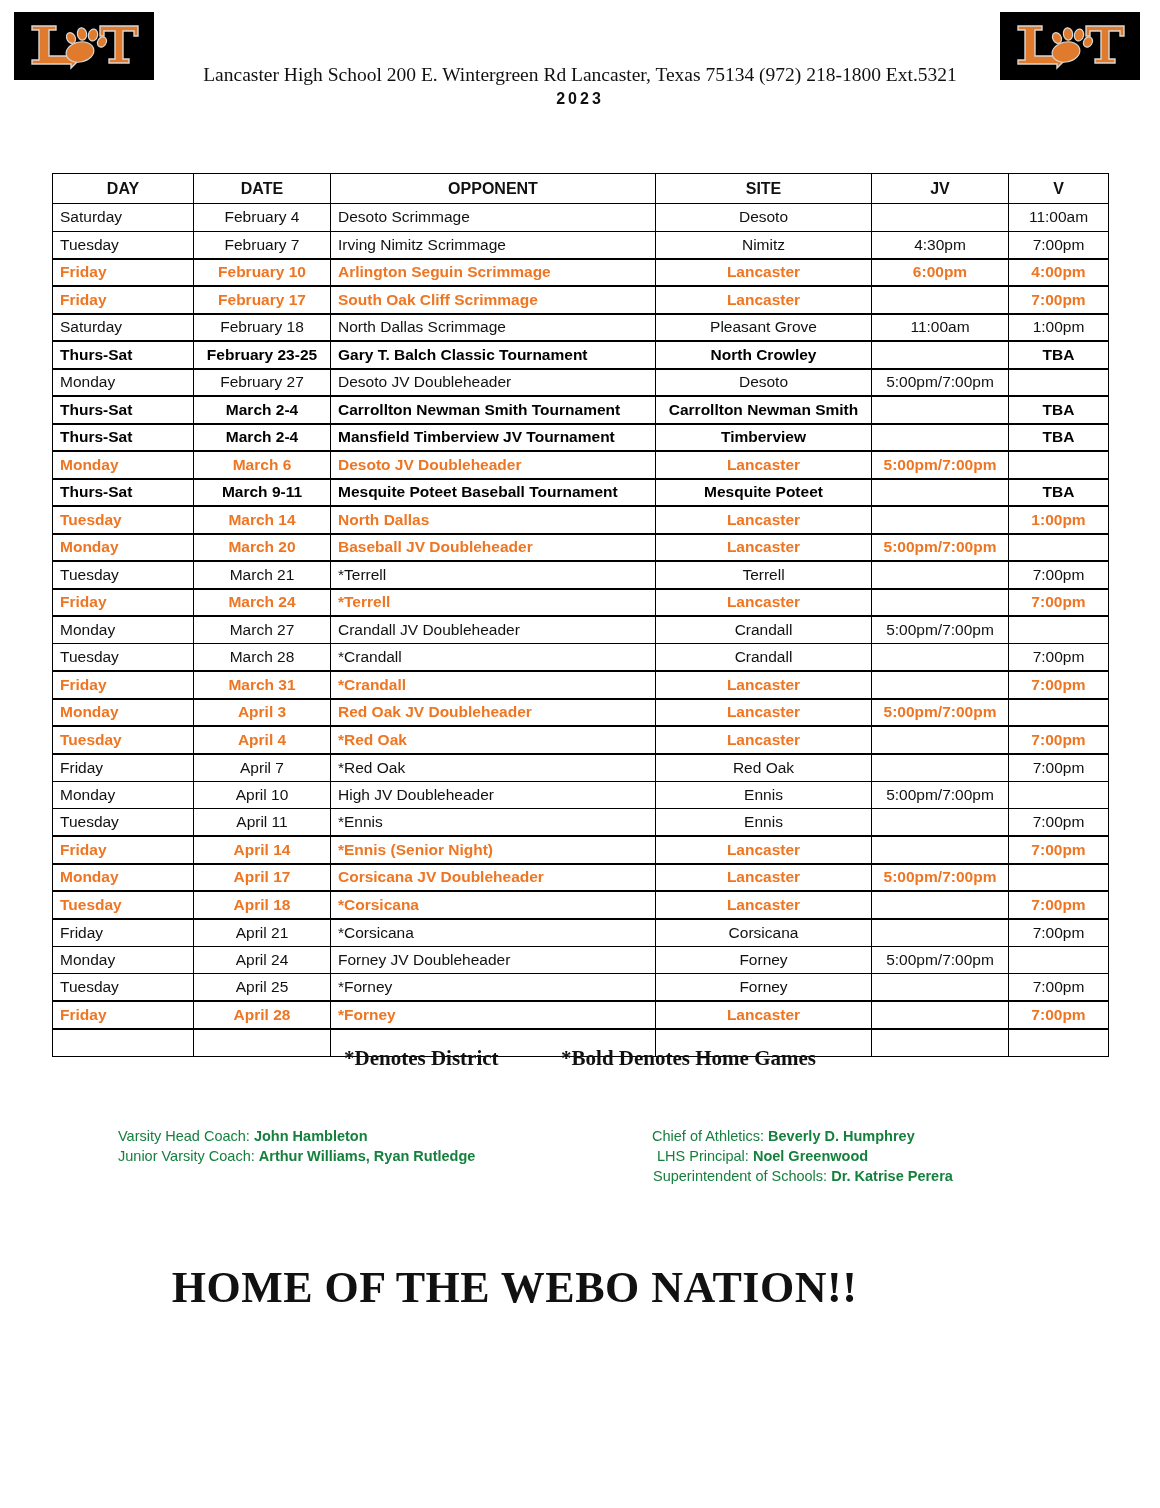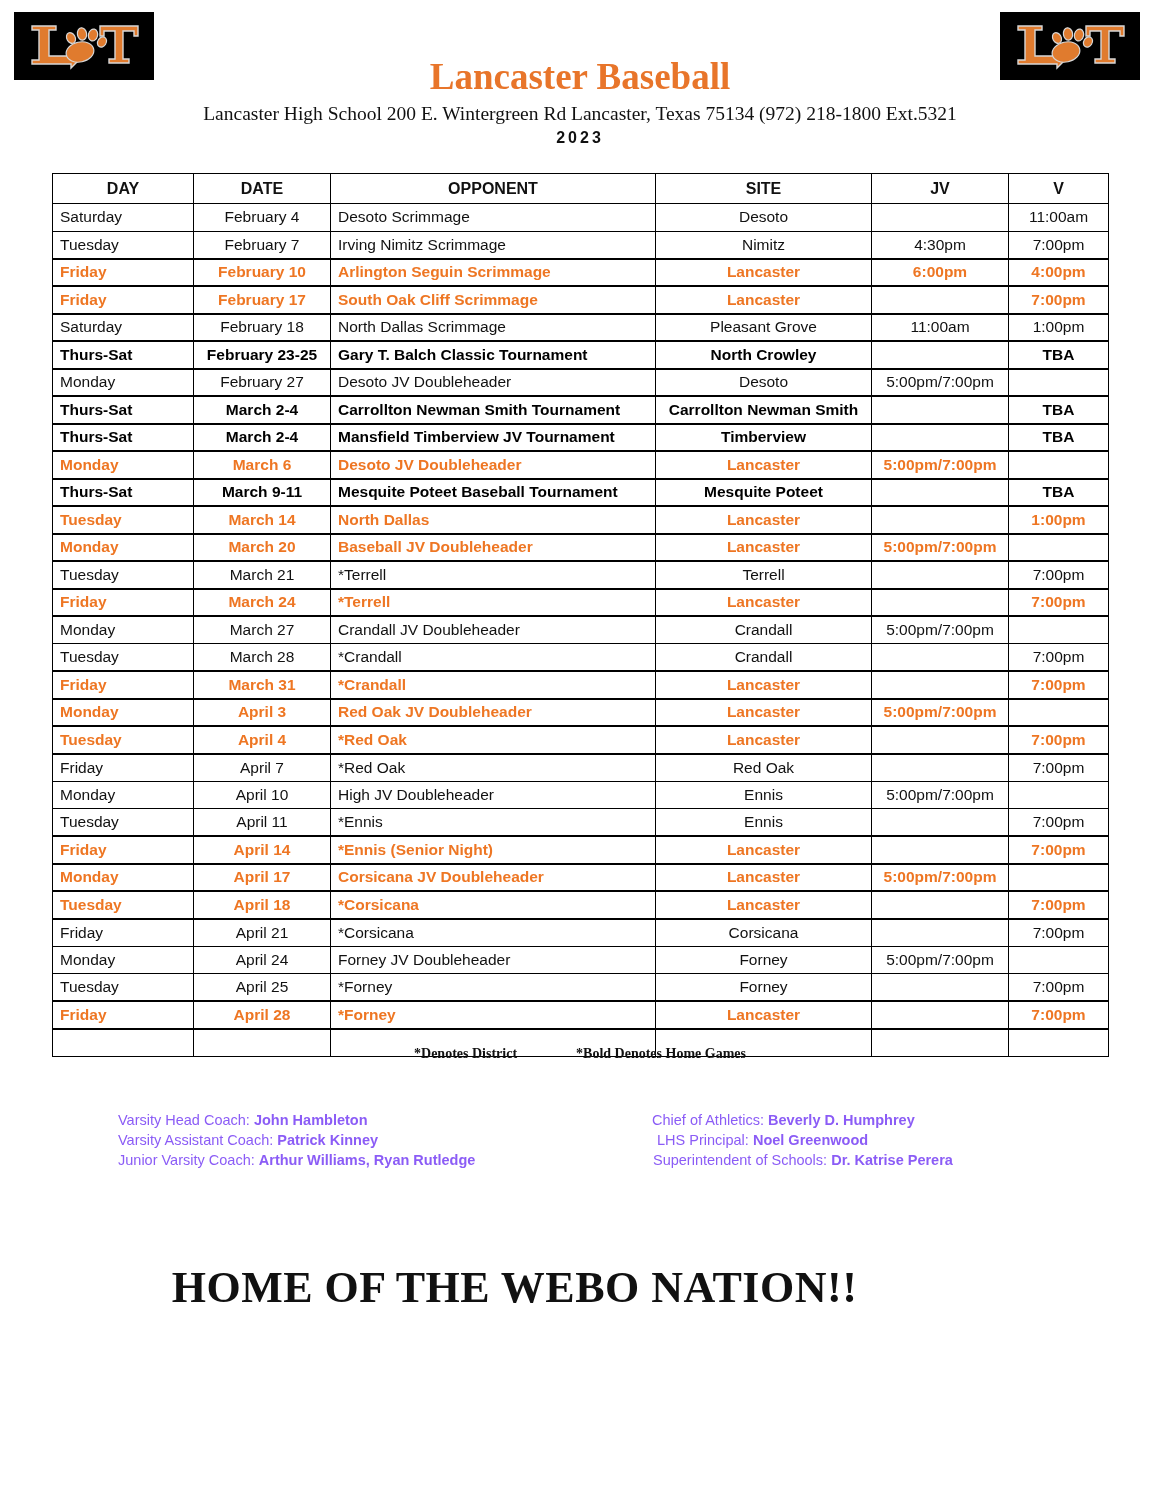--- a/index.html
+++ b/index.html
@@ -92,28 +92,28 @@
   tr.bold td, tr.orange td { border-top-width:2.5px; border-bottom-width:2.5px; }
 
   tr.empty td { height:30px; }
 
   
   .notes {
     position:absolute; left:0; top:1046px; width:1160px;
     text-align:center;
     font-family:"Liberation Serif", serif;
     font-weight:bold;
-    font-size:14px;
+    font-size:21px;
     color:#111;
   }
   .notes .gap { display:inline-block; width:52px; }
 
   
   .staff { position:absolute; left:0; top:1110px; width:1160px; }
-  .staff-col { position:absolute; font-size:14.5px; color:#8b5cf6; line-height:20px; }
+  .staff-col { position:absolute; font-size:14.5px; color:#15803d; line-height:20px;margin-top:16px; }
   .staff-col.left  { left:118px;  top:0; }
   .staff-col.right { left:652px; top:0; }
   .staff-col .row { white-space:nowrap; }
   .staff-col .row b { font-weight:bold; }
   .staff-col.right .row:nth-child(2) { padding-left:5px; }
   .staff-col.right .row:nth-child(3) { padding-left:1px; }
 
   
   .tagline {
     position:absolute; left:0; top:1262px; width:1029px;
@@ -156,21 +156,20 @@
       <ellipse cx="66" cy="40" rx="14" ry="10" transform="rotate(-12 66 40)"></ellipse>
       <ellipse cx="57" cy="26" rx="4.2" ry="5.6" transform="rotate(-28 57 26)"></ellipse>
       <ellipse cx="68" cy="22" rx="4.6" ry="6.2" transform="rotate(-8 68 22)"></ellipse>
       <ellipse cx="79" cy="23" rx="4.6" ry="6" transform="rotate(14 79 23)"></ellipse>
       <ellipse cx="88" cy="30" rx="4.2" ry="5.4" transform="rotate(32 88 30)"></ellipse>
     </g>
   </svg>
 </div>
 
 <div class="header">
-  <div class="title">Lancaster Baseball</div>
   <div class="address">Lancaster High School 200 E. Wintergreen Rd Lancaster, Texas 75134 (972) 218-1800 Ext.5321</div>
   <div class="year">2023</div>
 </div>
 
 <div class="sched-wrap">
   <table class="sched">
     <colgroup>
       <col class="c-day">
         <col class="c-date">
         <col class="c-opp">
@@ -443,21 +442,20 @@
 
 <div class="notes">
   <span>*Denotes District</span>
   <span class="gap"></span>
   <span>*Bold Denotes Home Games</span>
 </div>
 
 <div class="staff">
   <div class="staff-col left" id="staff-left">
       <div class="row"><span>Varsity Head Coach: </span><b>John Hambleton</b></div>
-      <div class="row"><span>Varsity Assistant Coach: </span><b>Patrick Kinney</b></div>
       <div class="row"><span>Junior Varsity Coach: </span><b>Arthur Williams, Ryan Rutledge</b></div>
     </div>
   <div class="staff-col right" id="staff-right">
       <div class="row"><span>Chief of Athletics: </span><b>Beverly D. Humphrey</b></div>
       <div class="row"><span>LHS Principal: </span><b>Noel Greenwood</b></div>
       <div class="row"><span>Superintendent of Schools: </span><b>Dr. Katrise Perera</b></div>
     </div>
 </div>
 
 <div class="tagline">HOME OF THE WEBO NATION!!</div>

